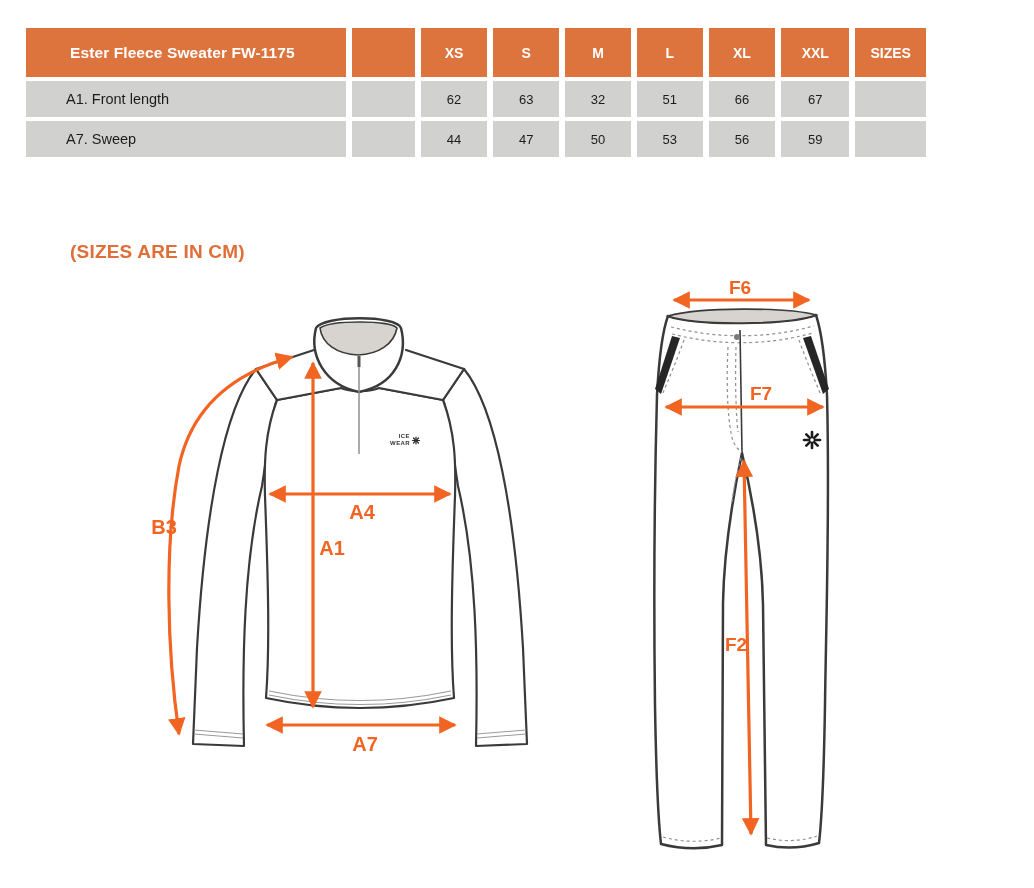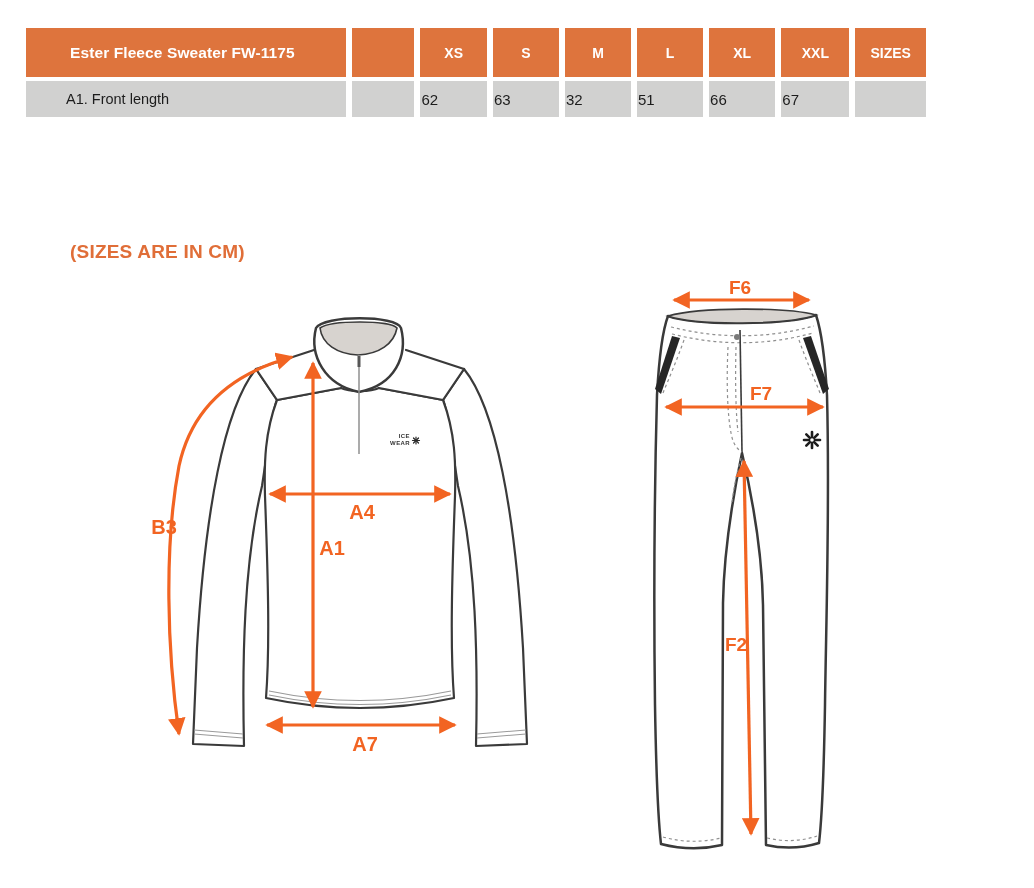--- a/index.html
+++ b/index.html
@@ -15,21 +15,21 @@
   
   table.size-table{position:absolute;left:20px;top:24px;border-collapse:separate;
     border-spacing:6px 4px;table-layout:fixed;}
   table.size-table td{overflow:hidden;white-space:nowrap;}
   td.hd{background:var(--header-bg);color:var(--header-text);font-weight:bold;
     height:47px;vertical-align:middle;}
   td.hd.title-cell{text-align:left;padding-left:44px;font-size:15.5px;letter-spacing:.1px;}
   td.hd.size-cell{text-align:center;font-size:14px;}
   tr.r td{height:34px;vertical-align:middle;color:var(--cell-text);}
   tr.r td.lbl{text-align:left;padding-left:40px;font-size:14.5px;}
-  tr.r td.val{text-align:left;font-size:15px;}
+  tr.r td.val{text-align:center;font-size:13px;}
   tr.rd td{background:var(--row-dark);}
   tr.rl td{background:var(--row-light);}
   
   .note{position:absolute;left:70px;top:241px;color:var(--note-text);
     font-size:19px;font-weight:bold;letter-spacing:.2px;}
   
   svg.diagram{position:absolute;left:0;top:270px;}
   .garm{fill:var(--garment-fill);stroke:var(--outline);stroke-width:2.2;
         stroke-linejoin:round;stroke-linecap:round;}
   .garm.thick{stroke-width:2.5;}
@@ -80,20 +80,31 @@
     </tr>
     <tr class="r rd">
       <td class="lbl">A1. Front length</td>
       <td></td>
       <td class="val">62</td>
       <td class="val">63</td>
       <td class="val">32</td>
       <td class="val">51</td>
       <td class="val">66</td>
       <td class="val">67</td>
+      <td class="val"></td>
+    </tr>
+    <tr class="r rd">
+      <td class="lbl">A7. Sweep</td>
+      <td></td>
+      <td class="val">44</td>
+      <td class="val">47</td>
+      <td class="val">50</td>
+      <td class="val">53</td>
+      <td class="val">56</td>
+      <td class="val">59</td>
       <td class="val"></td>
     </tr>
   </tbody>
     </table>
 
   <div class="note">(SIZES ARE IN CM)</div>
 
   <svg class="diagram" width="1034" height="618" viewBox="0 270 1034 618">
     <defs>
       <marker id="ah" viewBox="0 0 10 10" refX="9" refY="5" markerWidth="5.5" markerHeight="5.5" orient="auto-start-reverse">

